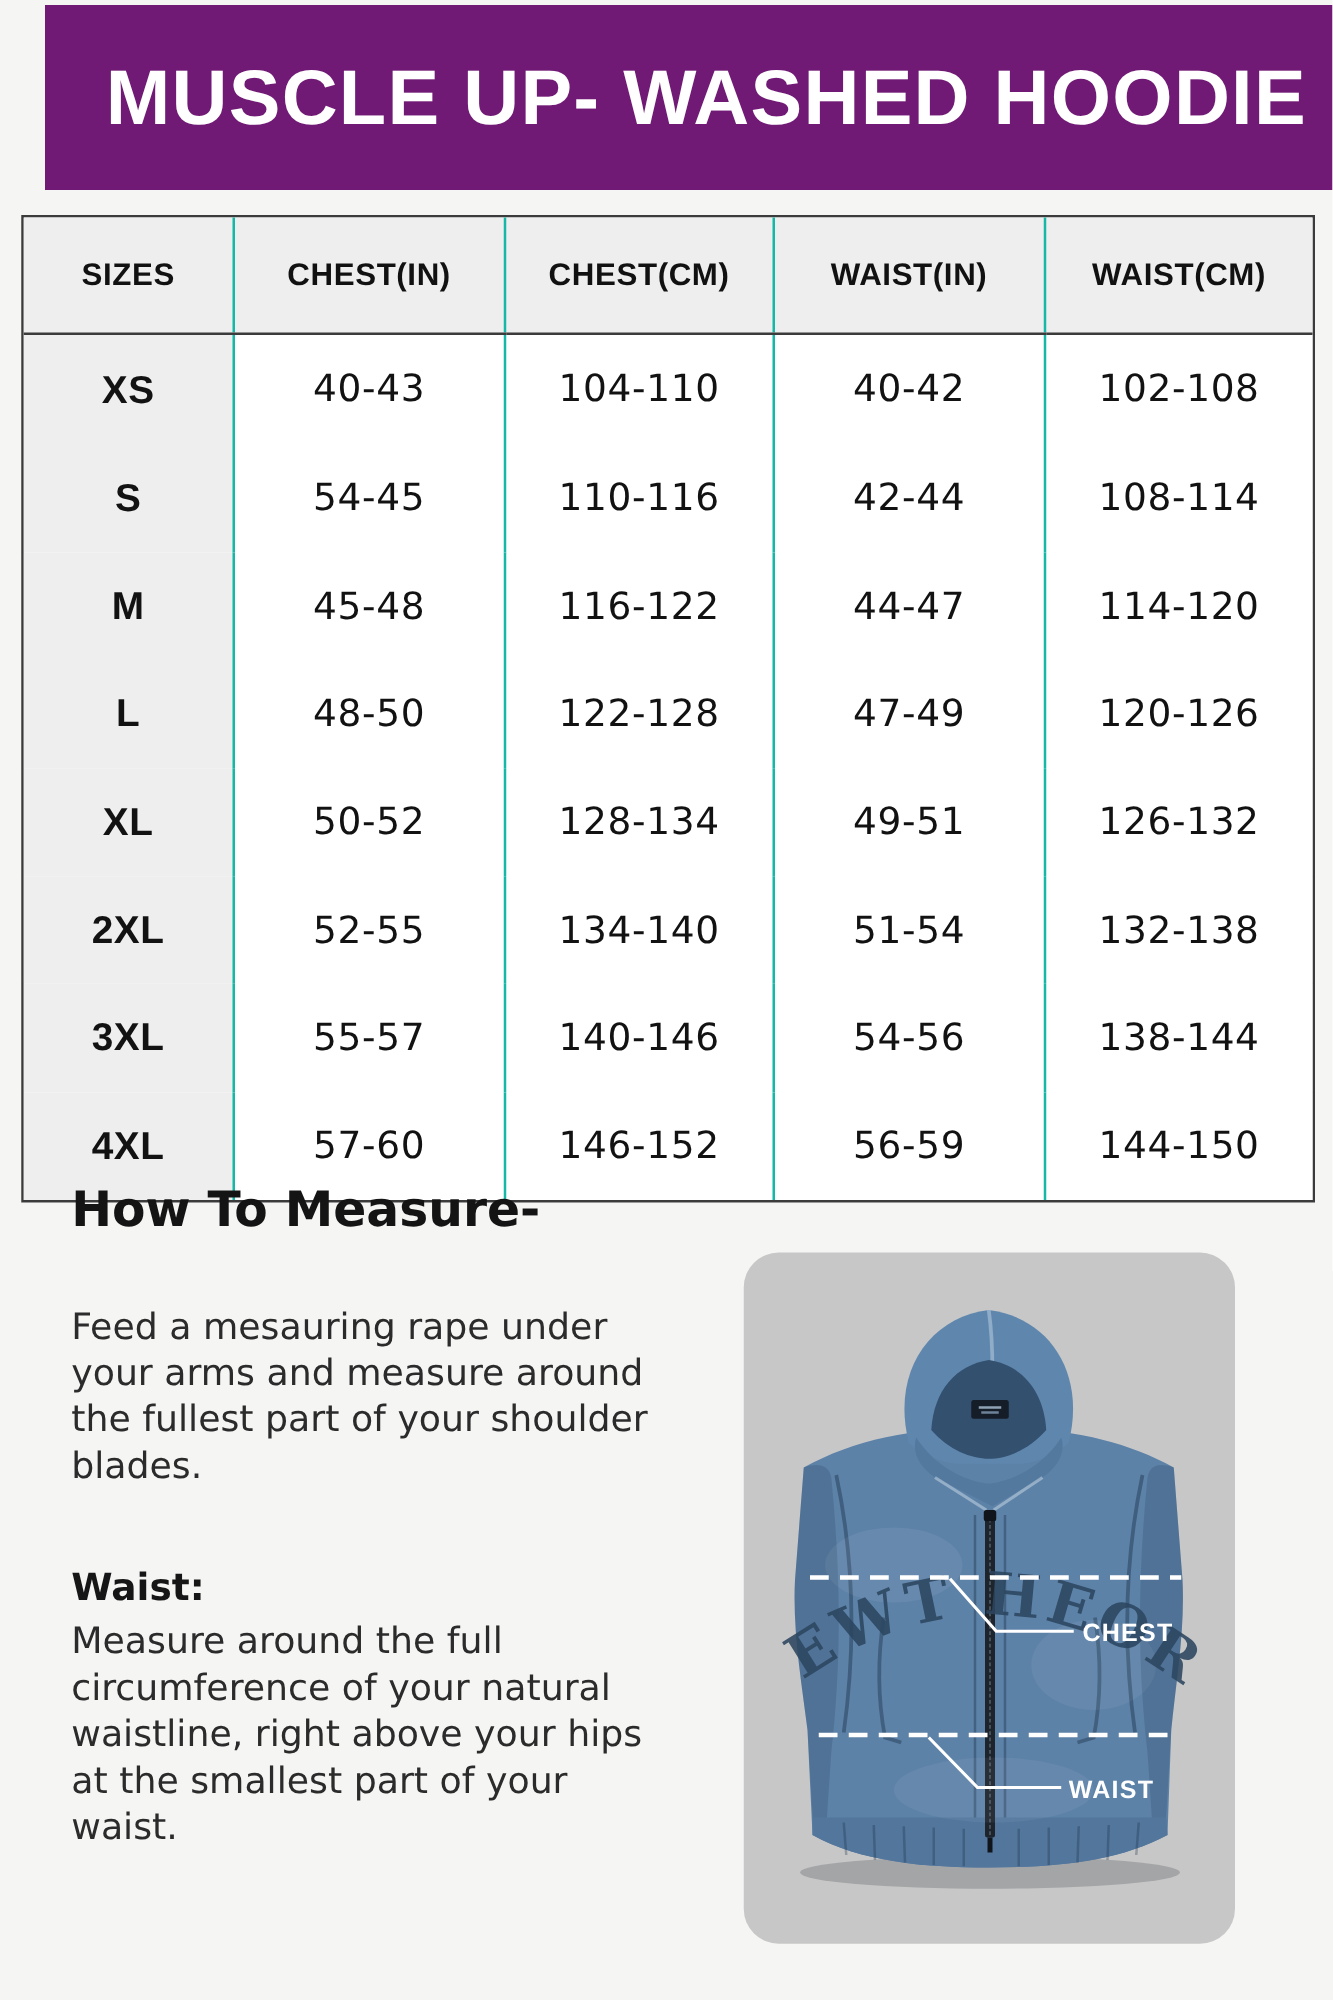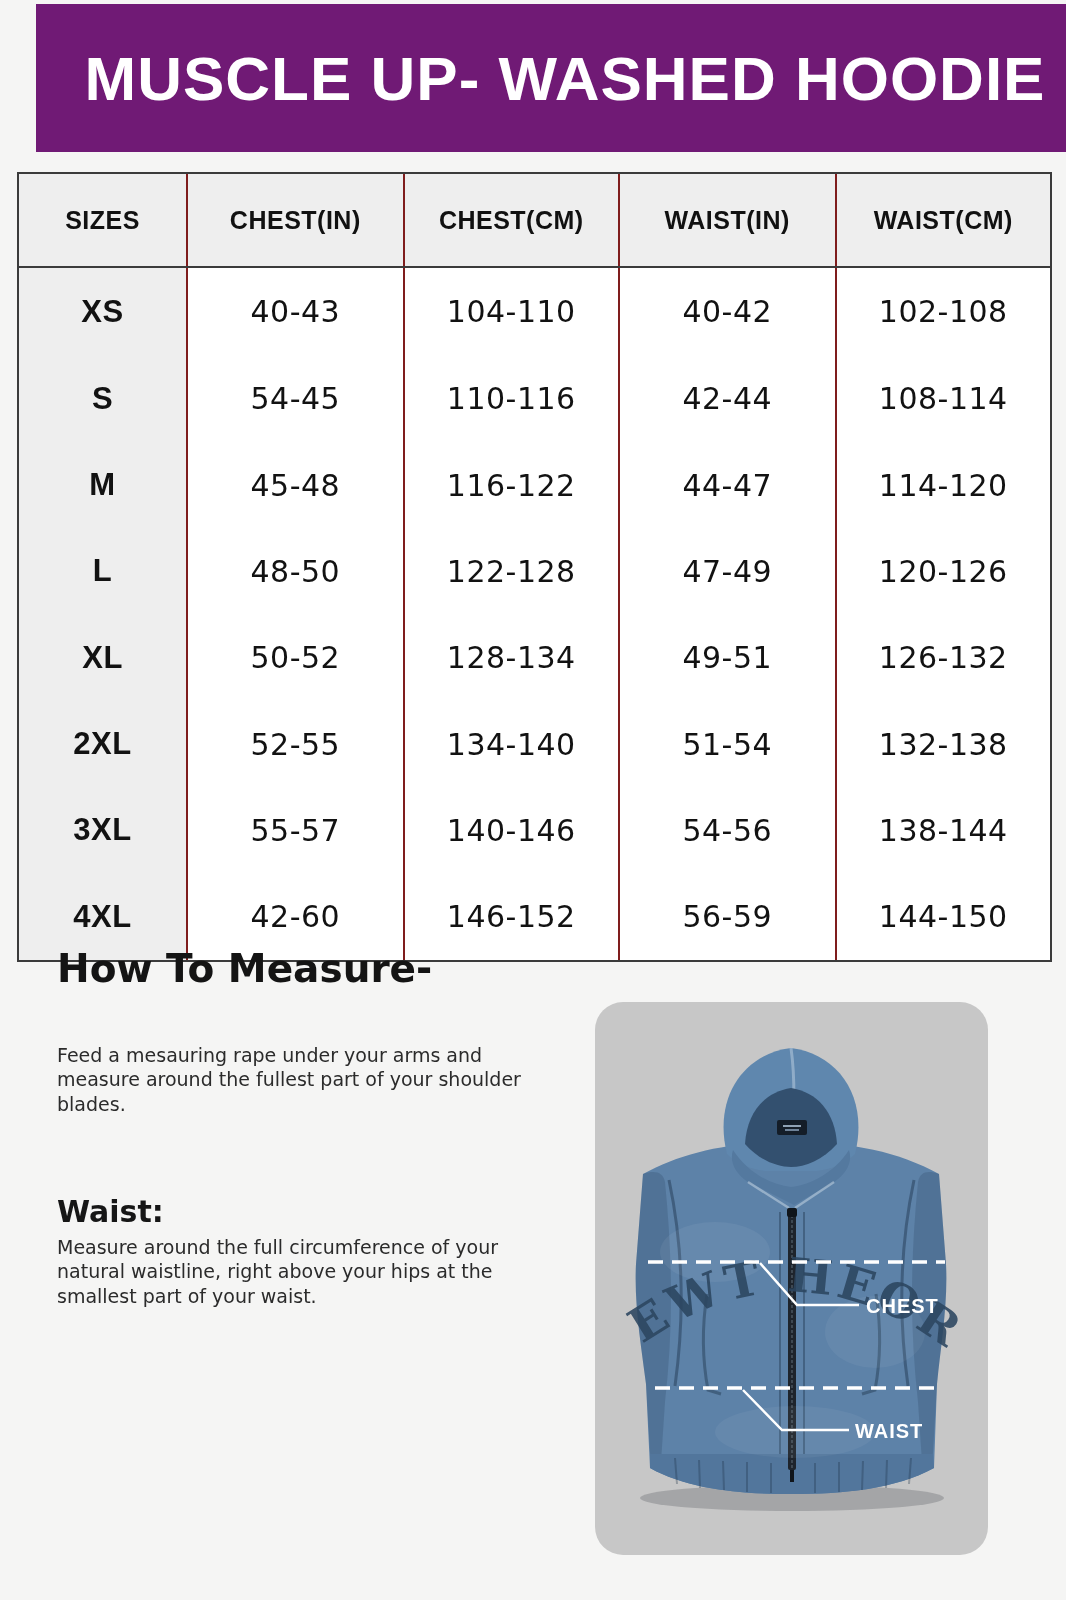--- a/index.html
+++ b/index.html
@@ -30,21 +30,21 @@
   table.size-chart col.c1{width:21.0%;}
   table.size-chart col.c2{width:20.9%;}
   table.size-chart col.c3{width:21.0%;}
   table.size-chart col.c4{width:20.8%;}
   table.size-chart th{
     background:#eeeeee;font-size:25px;font-weight:bold;color:#111111;
     letter-spacing:0.5px;height:90px;text-align:center;vertical-align:middle;
     border-bottom:2px solid #3b3b3b;
   }
   table.size-chart th + th, table.size-chart td + td{
-    border-left:2px solid #7f1d1d;
+    border-left:2px solid #14b8a6;
   }
   table.size-chart td{
     text-align:center;vertical-align:middle;background:#ffffff;
     font-family:"DejaVu Sans","Liberation Sans",sans-serif;
     font-size:30px;color:#121212;letter-spacing:0.5px;margin-top:16px;
   }
   table.size-chart td.size-cell{
     background:#eeeeee;font-family:"Liberation Sans",sans-serif;
     font-weight:bold;font-size:31px;letter-spacing:0.5px;
   }
@@ -54,25 +54,25 @@
   }
   .howto h2{
     margin:0;font-size:39px;font-weight:bold;color:#141414;
     font-family:"DejaVu Sans","Liberation Sans",sans-serif;letter-spacing:0;
   }
   .measure-label{
     font-size:30px;font-weight:bold;color:#161616;
     font-family:"DejaVu Sans","Liberation Sans",sans-serif;
   }
   .measure-text{
-    font-size:19px;line-height:1.28;color:#2b2b2b;margin-top:6px;
+    font-size:29px;line-height:1.28;color:#2b2b2b;margin-top:6px;
     font-family:"DejaVu Sans","Liberation Sans",sans-serif;
   }
   .chest-block{margin-top:52px;}
-  .waist-block{margin-top:78px;}
+  .waist-block{margin-top:62px;}
   
   .diagram-card{
     position:absolute;left:595px;top:1002px;width:393px;height:553px;
     background:#c7c7c7;border-radius:28px;overflow:hidden;
   }
   .diagram-card svg{display:block;}
   .svg-label{
     font-family:"Liberation Sans",sans-serif;font-weight:bold;
   }
 </style>
@@ -148,21 +148,21 @@
         </tr>
         <tr>
           <td class="size-cell">3XL</td>
           <td>55-57</td>
           <td>140-146</td>
           <td>54-56</td>
           <td>138-144</td>
         </tr>
         <tr>
           <td class="size-cell">4XL</td>
-          <td>42-60</td>
+          <td>57-60</td>
           <td>146-152</td>
           <td>56-59</td>
           <td>144-150</td>
         </tr>
       </tbody>
     </table>
   </div>
 
   <div class="howto">
     <h2>How To Measure-</h2>

